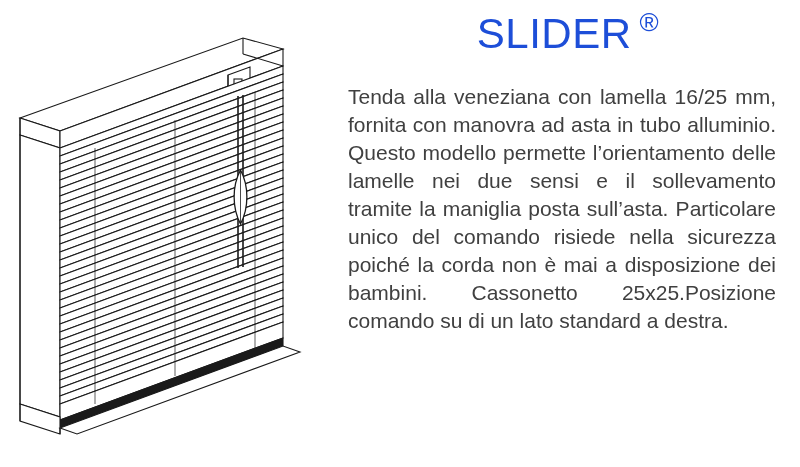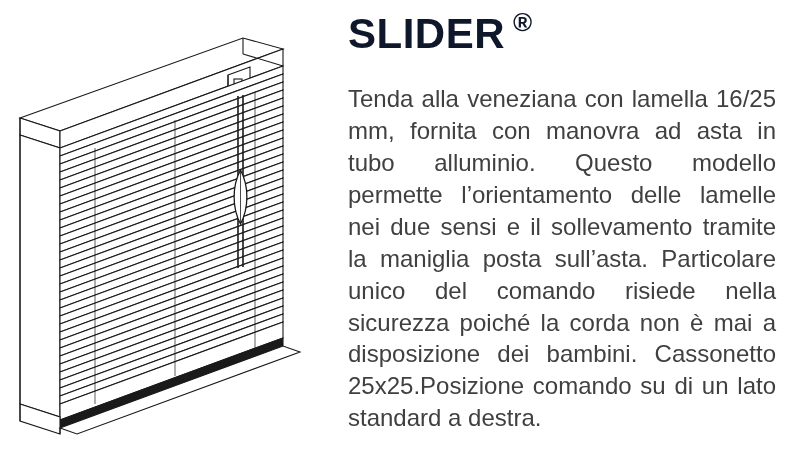--- a/index.html
+++ b/index.html
@@ -32,37 +32,38 @@
   }
   .content {
     position: absolute;
     left: 348px;
     top: 0;
     width: 440px;
     height: 467px;
   }
   .product-title {
     font-size: 42px;
-    font-weight: 700;
-    color: #0f172a;
+    font-weight: 400;
+    color: #1d4ed8;
     letter-spacing: 0.5px;
     margin: 10px 0 0 0;
     line-height: 1.1;
     white-space: nowrap;
+    text-align: center;
   }
   .product-title .reg {
     font-size: 26px;
     vertical-align: super;
     position: relative;
     top: -2px;
     margin-left: 8px;
   }
   .description {
     margin-top: 26px;
-    font-size: 24px;
+    font-size: 21px;
     line-height: 1.33;
     color: #404040;
     text-align: justify;
     text-justify: inter-word;
     width: 428px;
     font-weight: 400;
   }
 </style>
 </head>
 <body>

